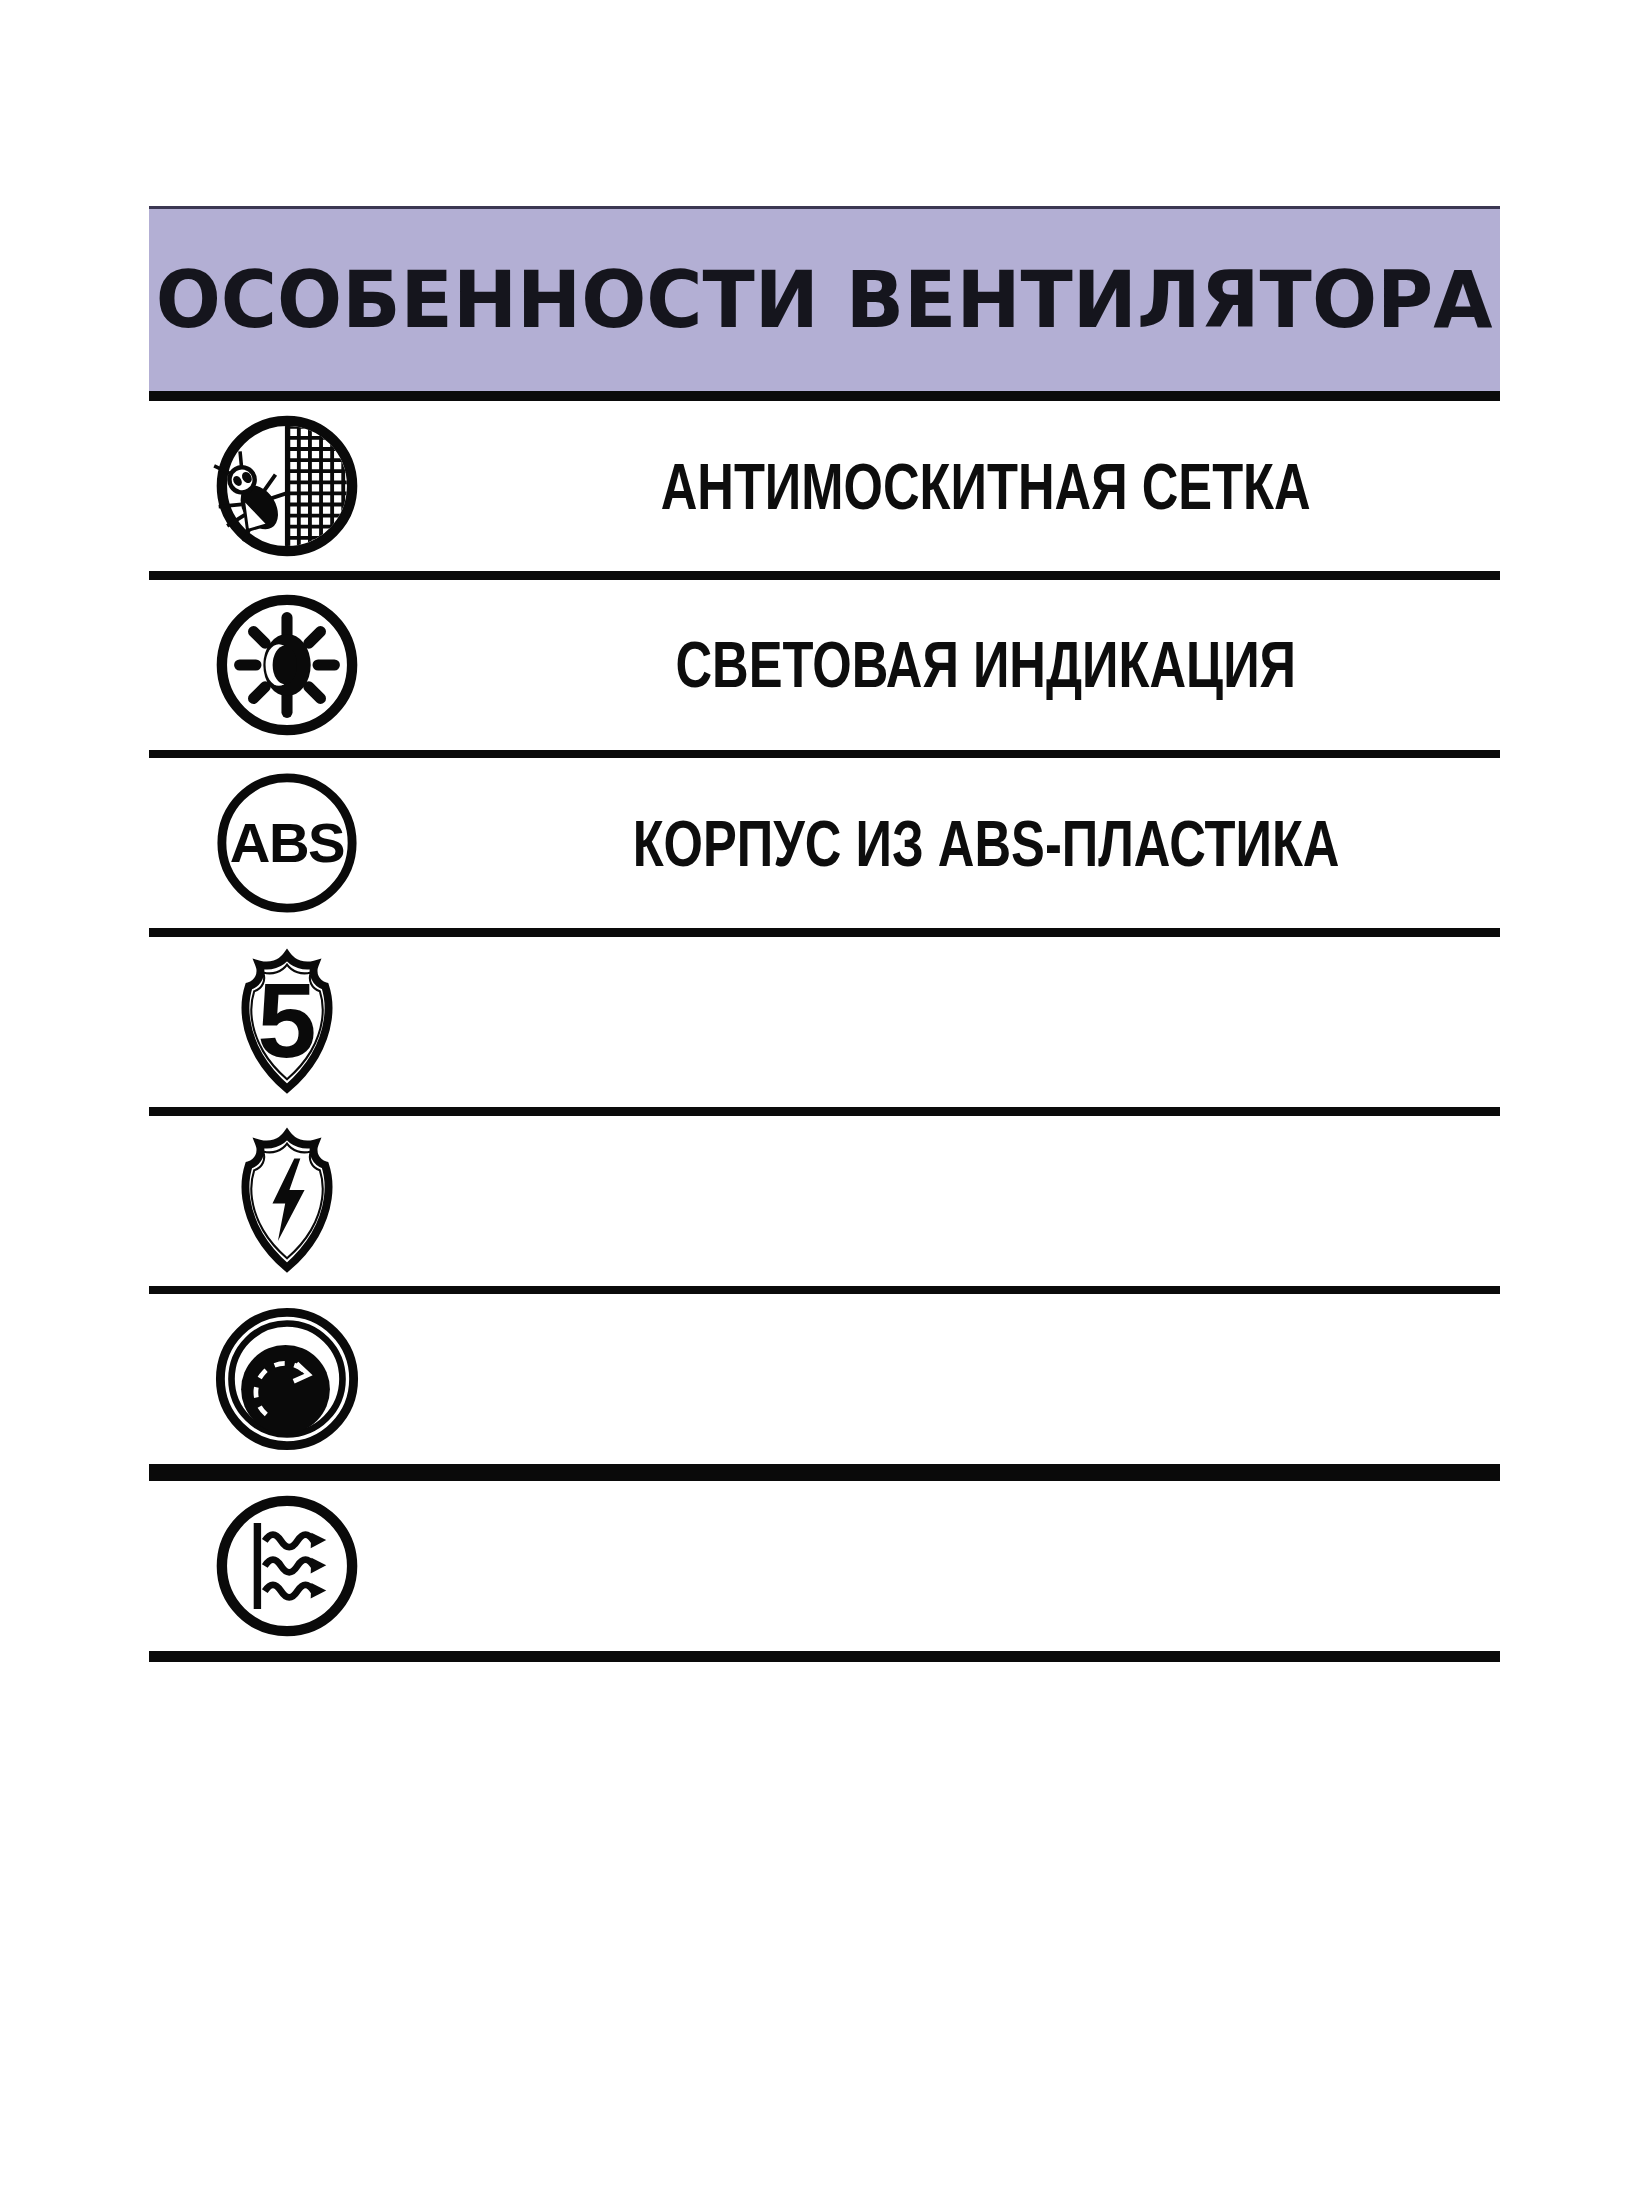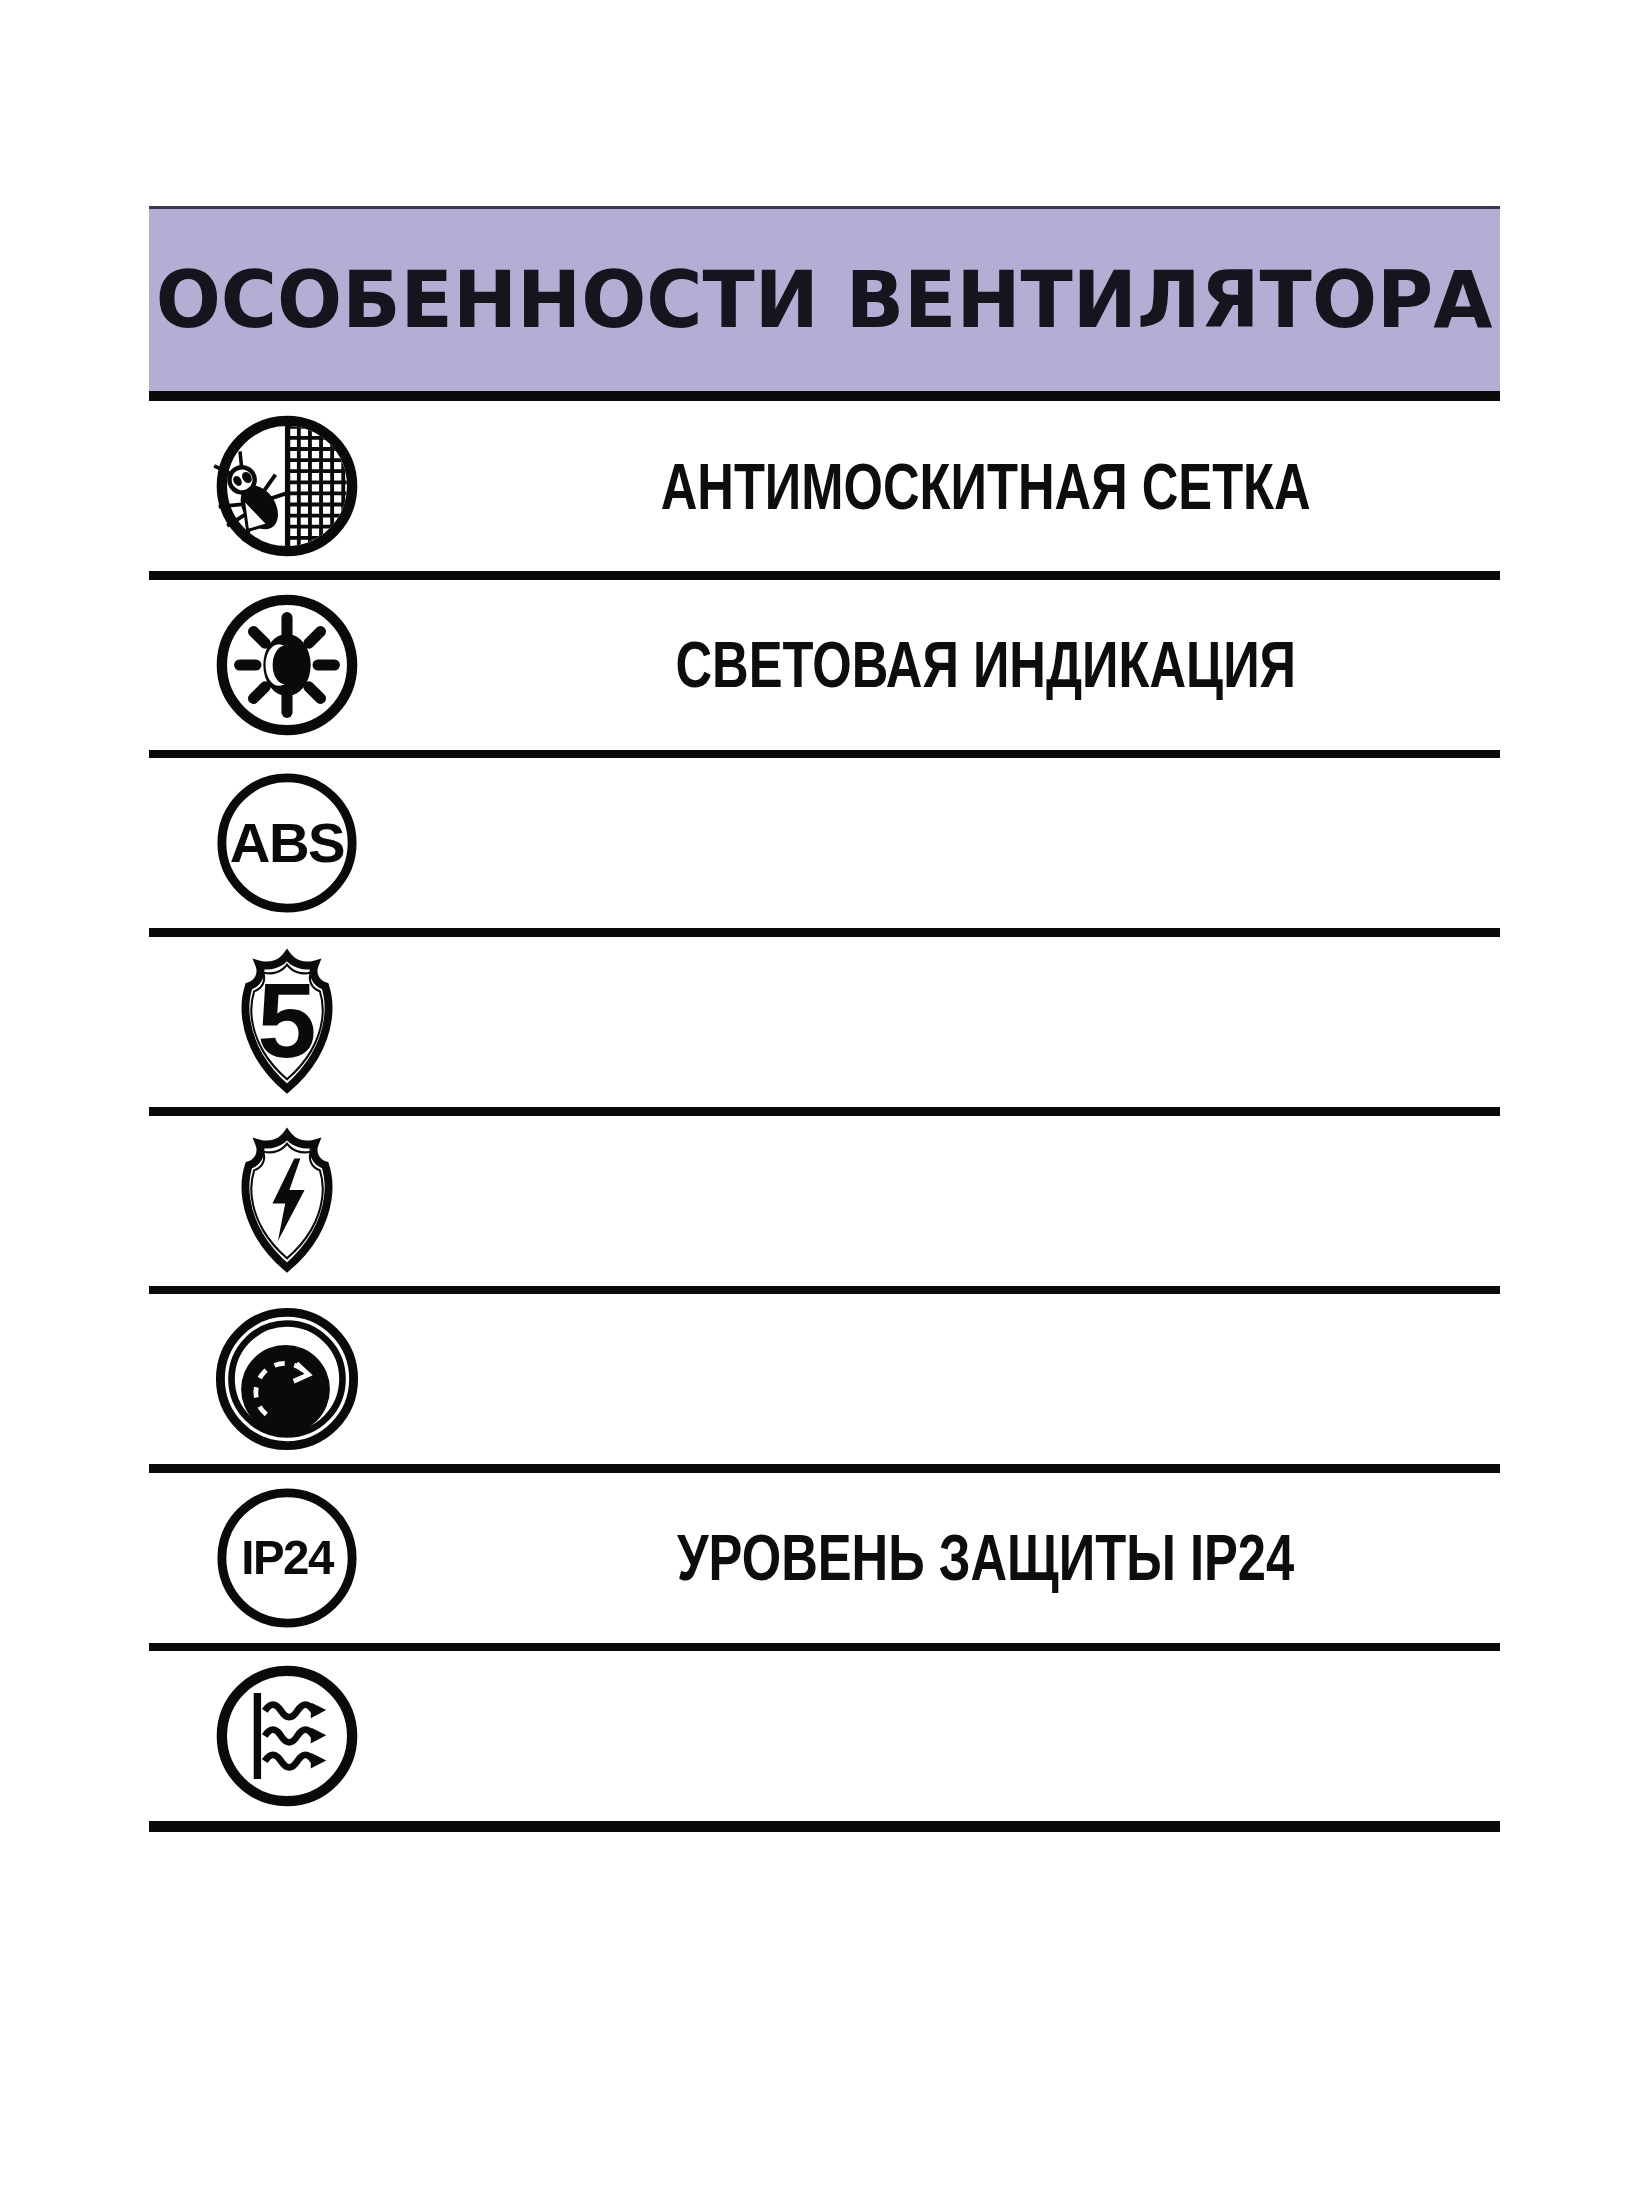--- a/index.html
+++ b/index.html
@@ -87,20 +87,23 @@
   </div>
   <div class="sep"></div>
 
   <div class="row">
     <div class="icon-cell">
       <svg width="148" height="148" viewBox="0 0 100 100">
         <circle cx="50" cy="50" r="44" fill="none" stroke="#0a0a0a" stroke-width="6"></circle>
         <text class="svgtxt" x="50" y="63" text-anchor="middle" font-size="38" letter-spacing="-1">ABS</text>
       </svg>
     </div>
+    <div class="text-cell">
+      <div class="label">КОРПУС ИЗ ABS-ПЛАСТИКА</div>
+    </div>
   </div>
   <div class="sep"></div>
 
   <div class="row">
     <div class="icon-cell">
       <svg width="126" height="148" viewBox="0 0 104 122">
         <path d="M52 6 C47 13 38 16 29 13.5 C32 21 28.5 29 20.5 31.5 C15 48 17.5 69 29 89 C36 101 45 110 52 116 C59 110 68 101 75 89 C86.5 69 89 48 83.5 31.5 C75.5 29 72 21 75 13.5 C66 16 57 13 52 6 Z" fill="none" stroke="#0a0a0a" stroke-width="6.5"></path>
         <path d="M52 6 C47 13 38 16 29 13.5 C32 21 28.5 29 20.5 31.5 C15 48 17.5 69 29 89 C36 101 45 110 52 116 C59 110 68 101 75 89 C86.5 69 89 48 83.5 31.5 C75.5 29 72 21 75 13.5 C66 16 57 13 52 6 Z" fill="none" stroke="#0a0a0a" stroke-width="2" transform="translate(7.3,8.5) scale(0.86)"></path>
         <text class="svgtxt" x="52" y="90" text-anchor="middle" font-size="88" font-weight="bold">5</text>
       </svg>
@@ -125,31 +128,20 @@
         <circle cx="50" cy="50" r="45" fill="none" stroke="#0a0a0a" stroke-width="6"></circle>
         <circle cx="50" cy="50" r="37.5" fill="none" stroke="#0a0a0a" stroke-width="4.5"></circle>
         <circle cx="49" cy="57" r="30" fill="#0a0a0a"></circle>
         <path d="M36 74 A19.5 19.5 0 1 1 63 46" fill="none" stroke="#ffffff" stroke-width="3.2" stroke-dasharray="7 6.5"></path>
         <path d="M56.5 39.5 L64.5 47 L54.5 51.5" fill="none" stroke="#ffffff" stroke-width="3.2"></path>
       </svg>
     </div>
   </div>
   <div class="sep"></div>
 
-  <div class="row">
-    <div class="icon-cell">
-      <svg width="148" height="148" viewBox="0 0 100 100">
-        <circle cx="50" cy="50" r="44" fill="none" stroke="#0a0a0a" stroke-width="6"></circle>
-        <text class="svgtxt" x="50" y="61" text-anchor="middle" font-size="32" letter-spacing="-1">IP24</text>
-      </svg>
-    </div>
-    <div class="text-cell">
-      <div class="label">УРОВЕНЬ ЗАЩИТЫ IP24</div>
-    </div>
-  </div>
   <div class="sep"></div>
 
   <div class="row">
     <div class="icon-cell">
       <svg width="148" height="148" viewBox="0 0 100 100">
         <circle cx="50" cy="50" r="44" fill="none" stroke="#0a0a0a" stroke-width="7"></circle>
         <line x1="30" y1="21" x2="30" y2="79" stroke="#0a0a0a" stroke-width="5"></line>
         <g stroke="#0a0a0a" stroke-width="4.6" fill="none">
           <path d="M35 33 q5.5 -8.5 11 0 t11 0 t11 0"></path>
           <path d="M35 50 q5.5 -8.5 11 0 t11 0 t11 0"></path>

